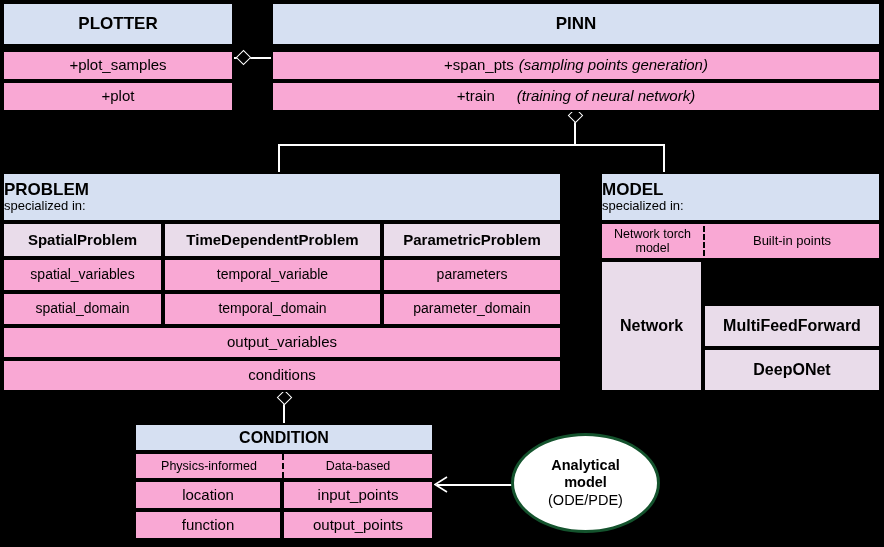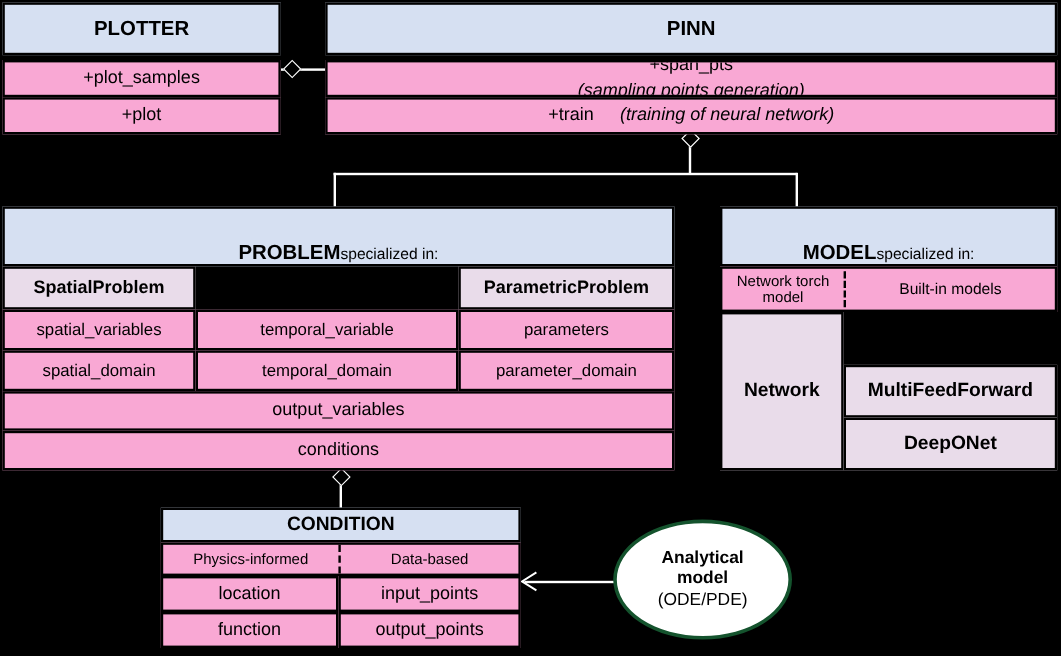--- a/index.html
+++ b/index.html
@@ -44,22 +44,22 @@
     background: #e9dcea;
   }
   .fill-white {
     background: #f9a8d4;
   }
   .bdr {
     border: 2px solid #000000;
   }
   .stack {
     display: flex;
-    flex-direction: row;
-    align-items: flex-end;
+    flex-direction: column;
+    align-items: flex-start;
     justify-content: center;
   }
   .ital { font-style: italic; }
   .line {
     position: absolute;
     background: #ffffff;
   }
   .ellipse {
     position: absolute;
     box-sizing: border-box;
@@ -123,40 +123,43 @@
     </div>
     <div class="cell fill-white bdr" style="left:0; top:79px; width:232px; height:31px; font-size:15px;">
       <span>+plot</span>
     </div>
   </div>
 
   <div class="box" style="left:271px; top:2px; width:610px; height:110px; border:none; background:transparent;">
     <div class="cell hdr-blue" style="left:0; top:0; width:610px; height:44px; font-size:17px;">
       <span>PINN</span>
     </div>
-    <div class="cell fill-white bdr" style="left:0; top:48px; width:610px; height:31px; font-size:15px; gap:5px;flex-direction:column;">
+    <div class="cell fill-white bdr" style="left:0; top:48px; width:610px; height:31px; font-size:15px; gap:5px;">
       <span>+span_pts</span>
       <span class="ital">(sampling points generation)</span>
     </div>
     <div class="cell fill-white bdr" style="left:0; top:79px; width:610px; height:31px; font-size:15px; gap:22px;">
       <span>+train</span>
       <span class="ital">(training of neural network)</span>
     </div>
   </div>
 
   <div class="box" style="left:2px; top:172px; width:560px; height:220px; border:none; background:transparent;">
 
     <div class="cell hdr-blue stack" style="left:0; top:0; width:560px; height:50px;">
       <span style="font-size:17px; font-weight:bold;">PROBLEM</span>
       <span class="sub" style="font-size:13px;">specialized in:</span>
     </div>
 
     <div class="cell fill-purple bdr" style="left:0; top:50px; width:161px; height:36px; font-size:15px; font-weight:bold;">
       <span>SpatialProblem</span>
     </div>
+    <div class="cell fill-purple bdr" style="left:161px; top:50px; width:219px; height:36px; font-size:15px; font-weight:bold;">
+      <span>TimeDependentProblem</span>
+    </div>
     <div class="cell fill-purple bdr" style="left:380px; top:50px; width:180px; height:36px; font-size:15px; font-weight:bold;">
       <span>ParametricProblem</span>
     </div>
 
     <div class="cell fill-white bdr" style="left:161px; top:86px; width:219px; height:34px; font-size:14px;">
       <span>temporal_variable</span>
     </div>
     <div class="cell fill-white bdr" style="left:0; top:86px; width:161px; height:34px; font-size:14px;">
       <span>spatial_variables</span>
     </div>
@@ -188,21 +191,21 @@
       <span style="font-size:17px; font-weight:bold;">MODEL</span>
       <span class="sub" style="font-size:13px;">specialized in:</span>
     </div>
 
     <div class="cell fill-white bdr" style="left:0; top:50px; width:281px; height:38px;"></div>
     <div class="cell" style="left:2px; top:52px; width:101px; height:34px; font-size:12.5px;">
       <span>Network torch model</span>
     </div>
     <div class="dash-v" style="left:103px; top:54px; height:30px;"></div>
     <div class="cell" style="left:105px; top:52px; width:174px; height:34px; font-size:13px;">
-      <span>Built-in models</span>
+      <span>Built-in points</span>
     </div>
 
     <div class="cell fill-purple bdr" style="left:0; top:88px; width:103px; height:132px; font-size:16px; font-weight:bold;">
       <span>Network</span>
     </div>
 
     <div class="cell fill-purple bdr" style="left:103px; top:132px; width:178px; height:44px; font-size:16px; font-weight:bold;">
       <span>MultiFeedForward</span>
     </div>
     <div class="cell fill-purple bdr" style="left:103px; top:176px; width:178px; height:44px; font-size:16px; font-weight:bold;justify-content:center;">

